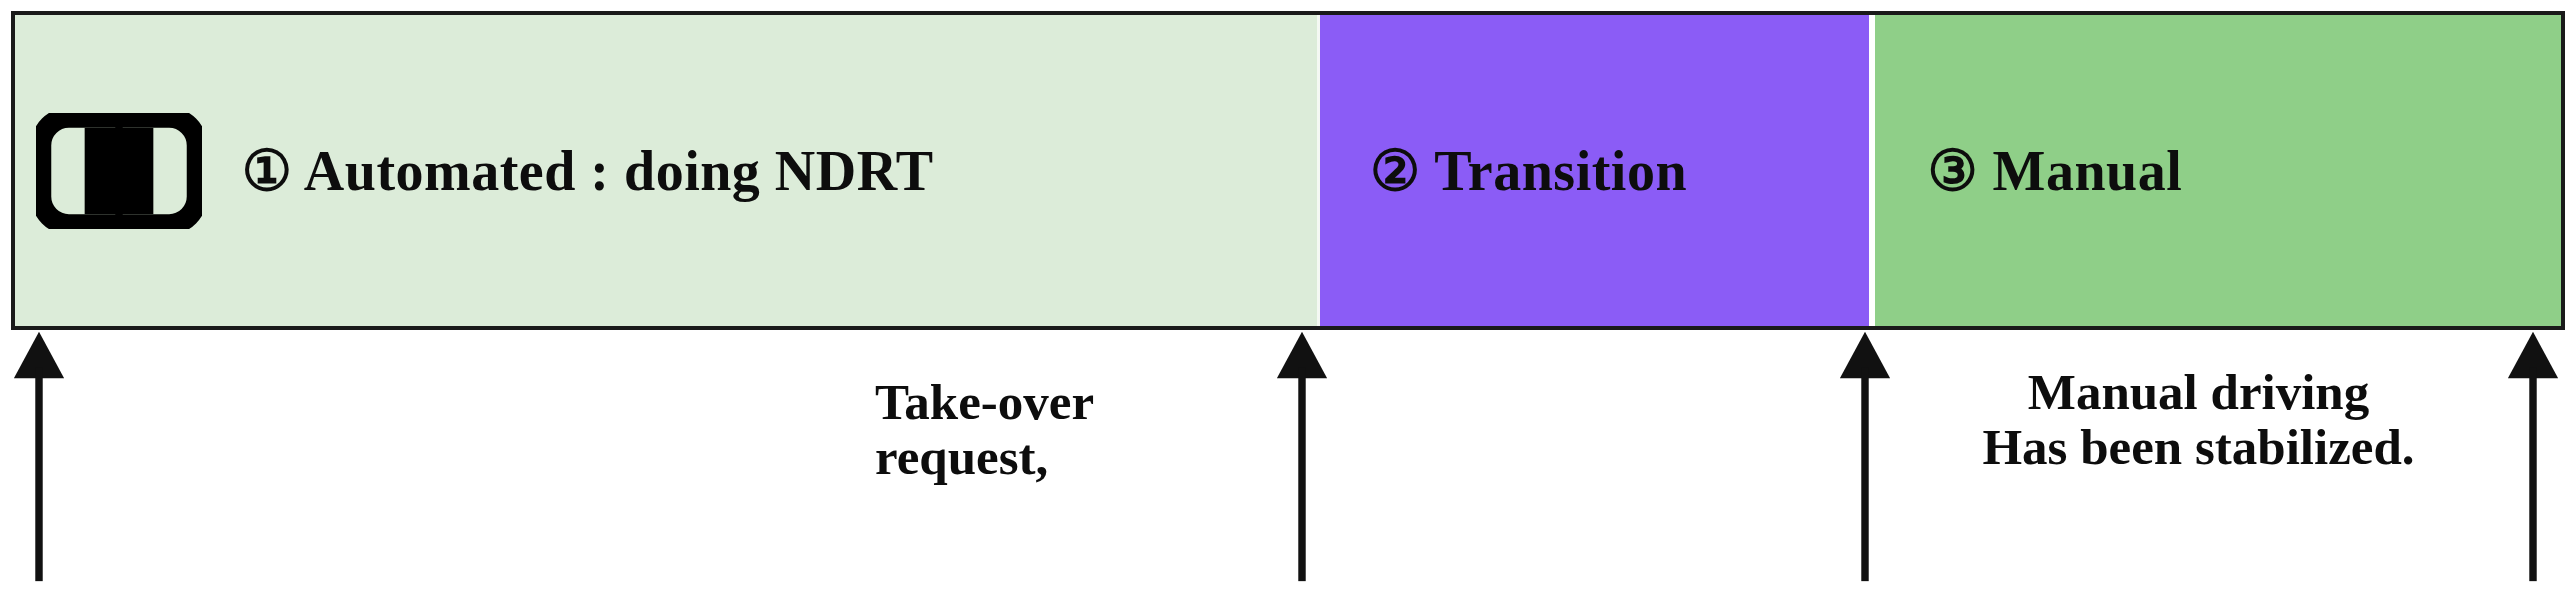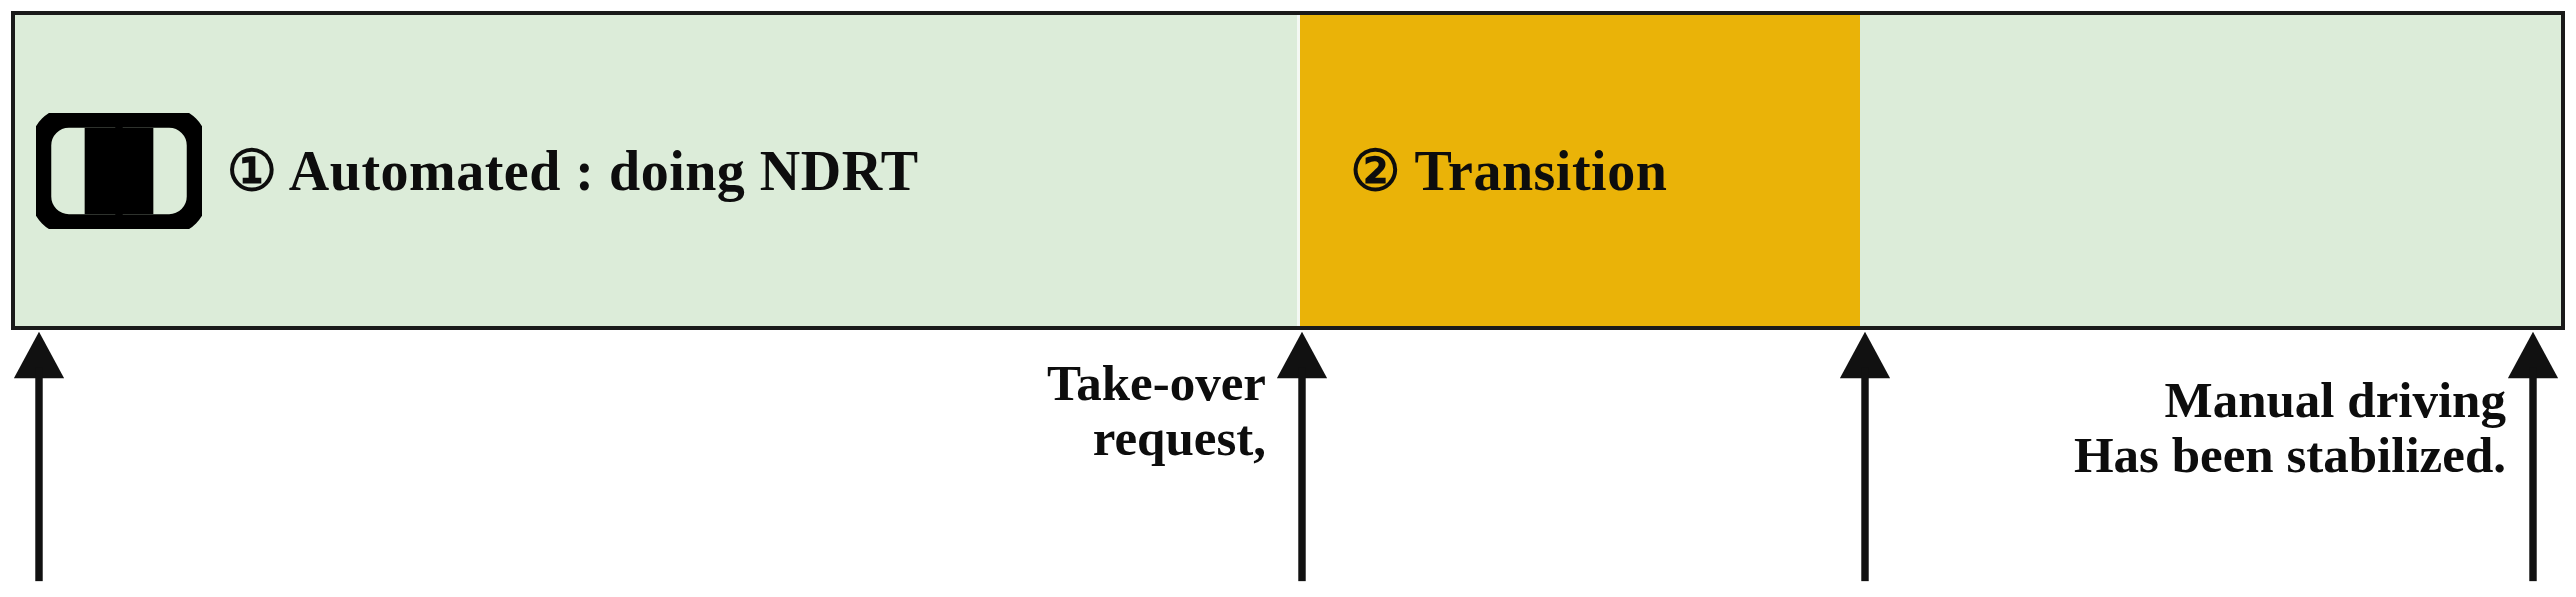--- a/index.html
+++ b/index.html
@@ -35,40 +35,41 @@
     box-sizing: border-box;
     height: 100%;
     overflow: hidden;
   }
   #phase-automated {
     width: 1282px;
     background: #dcecd9;
   }
   #phase-transition {
     width: 563px;
-    background: #eab308;
+    background: #8b5cf6;
     border-left: 3.7px solid #f4f8f3;
     justify-content: flex-start;
+    margin-left: 44px;
   }
   #phase-manual {
     width: 705px;
     background: #8fcf88;
     border-left: 6.5px solid #ffffff;
     justify-content: flex-start;
   }
 
   .phase-label {
     font-weight: bold;
     font-size: 56px;
     color: #0d0d0d;
     white-space: nowrap;
     letter-spacing: 0.5px;
     line-height: 1;
   }
-  #phase-automated .phase-label { margin-left: 25px; }
+  #phase-automated .phase-label { margin-left: 40px; }
   #phase-transition .phase-label { margin-left: 50px; }
   #phase-manual .phase-label { margin-left: 52px; }
 
   
   #car-icon {
     width: 166px;
     height: 116px;
     margin-left: 20.5px;
     flex: 0 0 auto;
     display: block;
@@ -92,35 +93,35 @@
     white-space: pre-line;
     letter-spacing: 0px;
   }
   #caption-experiment-starts {
     left: 48px;
     top: 373px;
     text-align: left;
   }
   #caption-take-over-request {
     left: 875px;
-    top: 356px;
+    top: 375px;
     width: 391px;
-    text-align: right;
+    text-align: left;
   }
   #caption-driver-confirms {
     left: 1471px;
     top: 373px;
     width: 363px;
     text-align: center;
   }
   #caption-manual-stabilized {
     left: 1891px;
-    top: 373px;
+    top: 365px;
     width: 615px;
-    text-align: right;
+    text-align: center;
   }
 </style>
 </head>
 <body>
 
 <div id="stage">
 
   <div id="timeline-bar">
 
     <div class="phase" id="phase-automated">
@@ -141,20 +142,23 @@
         <rect x="60" y="111" width="10" height="14" fill="#000000"></rect>
       </svg>
 
       <span class="phase-label">①  Automated : doing NDRT</span>
     </div>
 
     <div class="phase" id="phase-transition">
       <span class="phase-label">②  Transition</span>
     </div>
 
+    <div class="phase" id="phase-manual">
+      <span class="phase-label">③  Manual</span>
+    </div>
   </div>
 
   <svg class="tick-arrow" style="left:11.2px;" viewBox="0 0 60 272" xmlns="http://www.w3.org/2000/svg">
     <polygon points="30,2 57,52 3,52" fill="#111111"></polygon>
     <rect x="26" y="40" width="8" height="230" fill="#111111"></rect>
   </svg>
 
   <svg class="tick-arrow" style="left:1274px;" viewBox="0 0 60 272" xmlns="http://www.w3.org/2000/svg">
     <polygon points="30,2 57,52 3,52" fill="#111111"></polygon>
     <rect x="26" y="40" width="8" height="230" fill="#111111"></rect>

